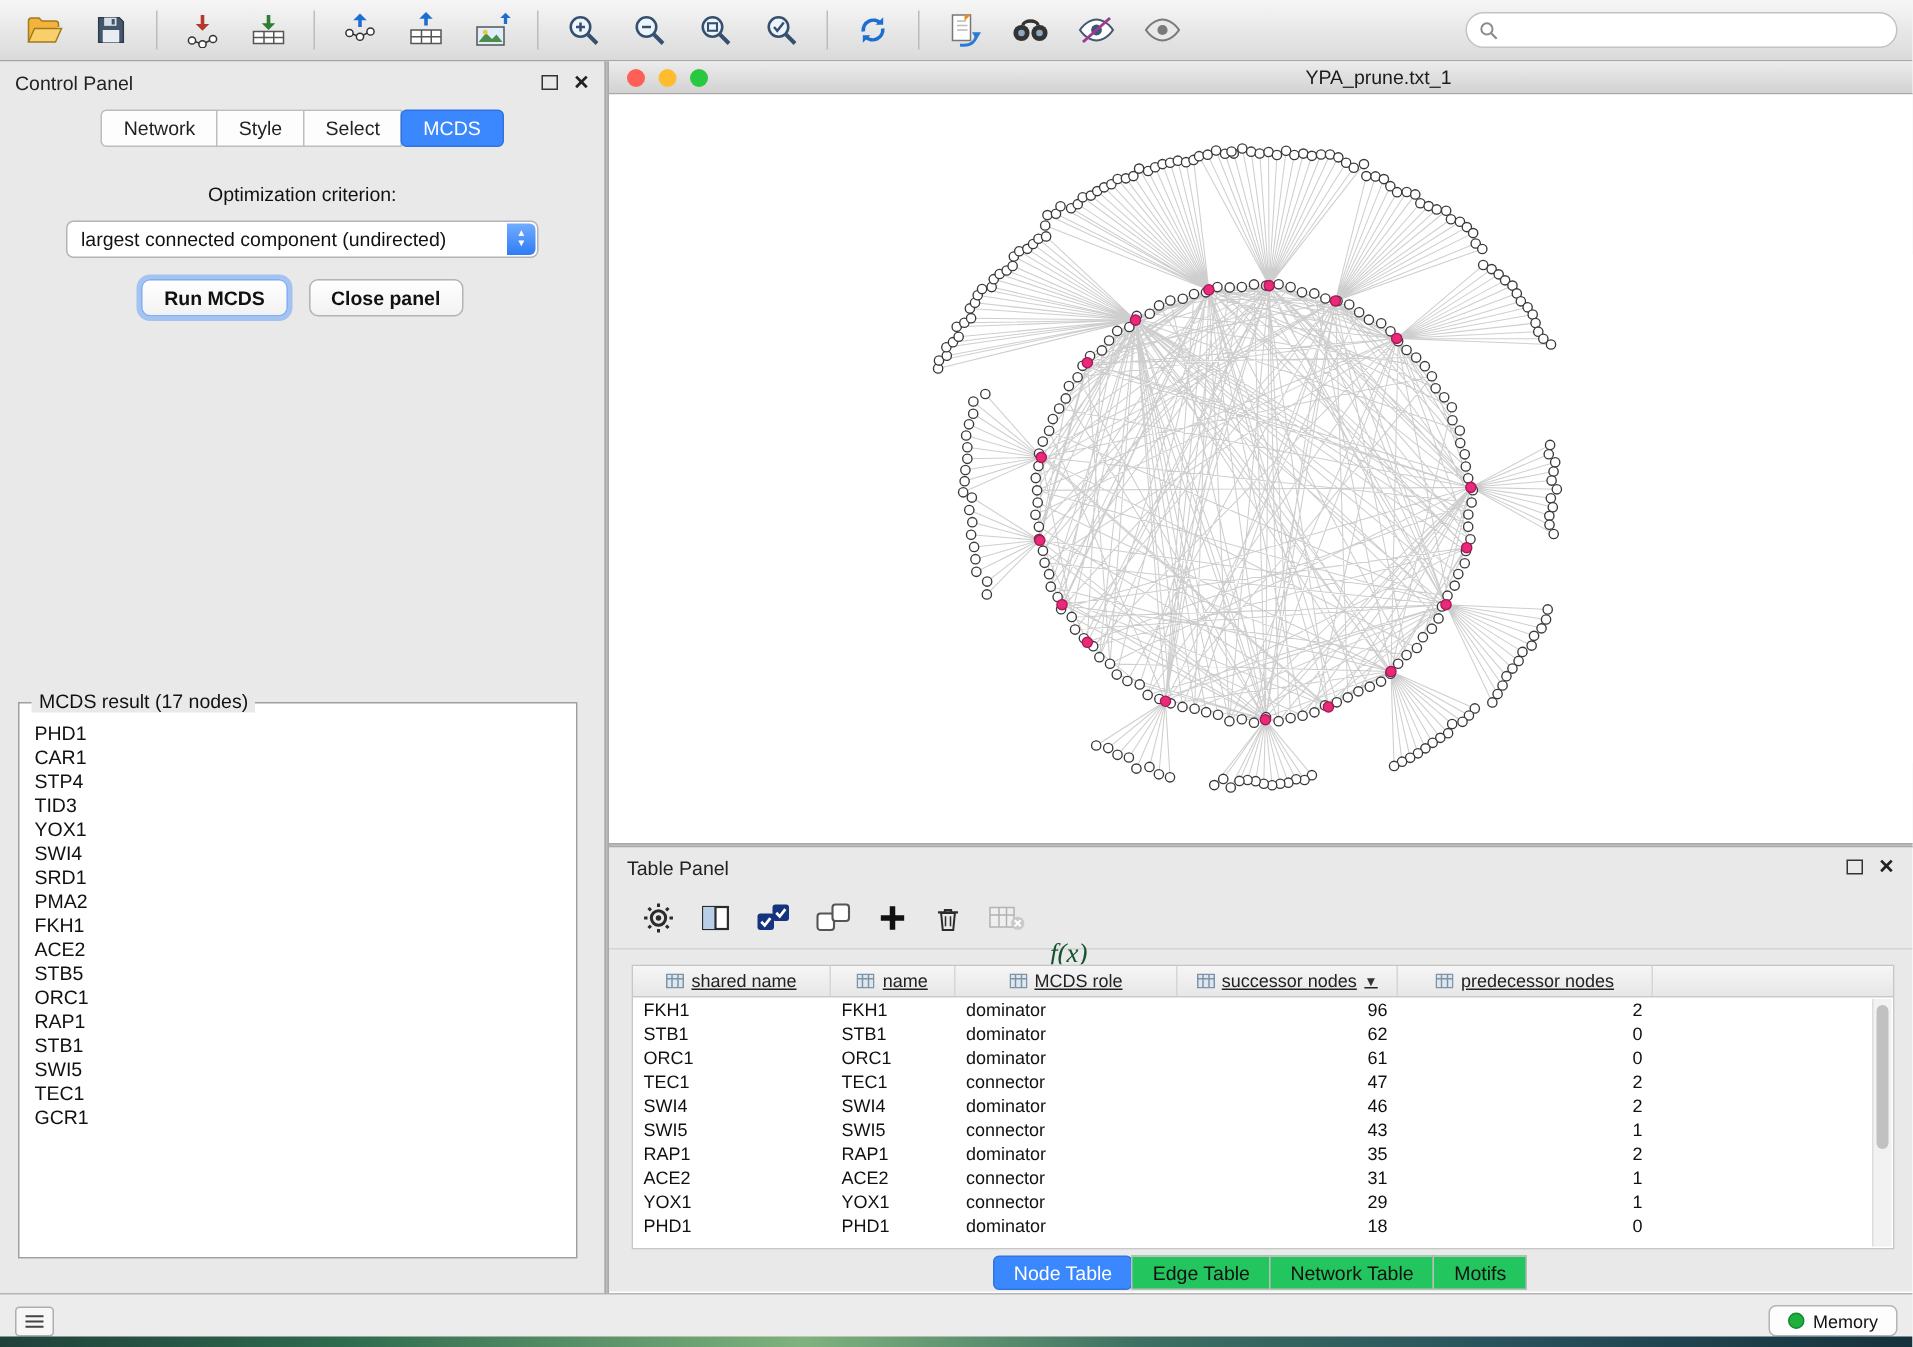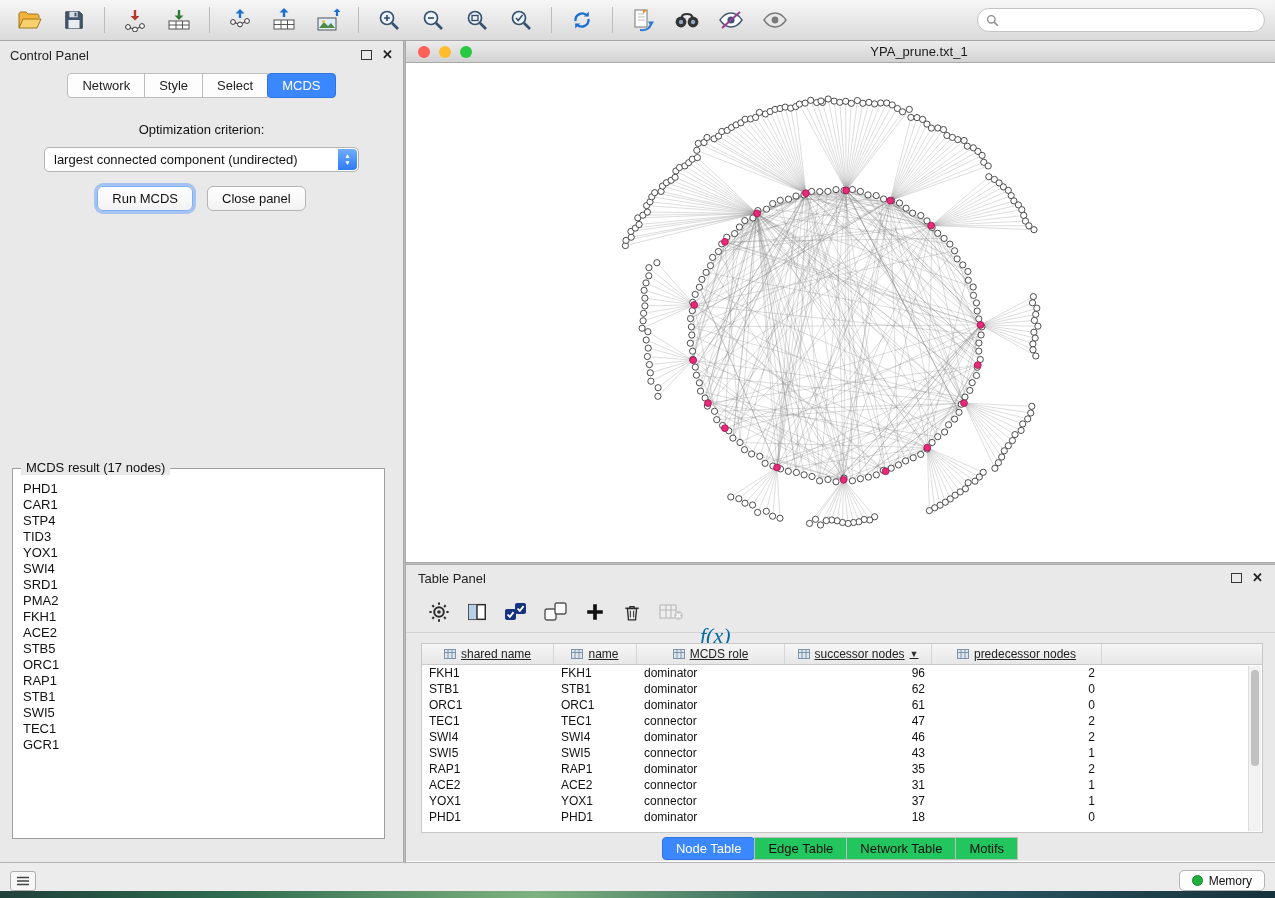--- a/index.html
+++ b/index.html
@@ -27,21 +27,21 @@
   .cp-tabs { display:flex; justify-content:center; gap:0; padding:4px 0 6px 0; }
   .cp-tab { font-size:13px; padding:4px 14px; background:#fdfdfd; border:1px solid #bdbdbd; color:#222; margin-left:-1px; }
   .cp-tab.first { border-radius:4px 0 0 4px; margin-left:0; }
   .cp-tab.active { background:#3b87fd; border-color:#2f74e0; color:#fff; border-radius:4px; }
   .opt-label { text-align:center; font-size:13px; color:#111; margin-top:18px; }
   .dropdown { position:relative; margin:10px 44px 0 44px; height:25px; background:#fff; border:1px solid #b4b4b4;
     border-radius:5px; display:flex; align-items:center; padding-left:9px; font-size:13px; color:#111; }
   .dd-cap { position:absolute; right:1px; top:1px; bottom:1px; width:19px; border-radius:0 4px 4px 0;
     background:linear-gradient(#71acff,#2f7bf6); display:flex; flex-direction:column; align-items:center; justify-content:center; gap:1px; }
   .dd-cap span { color:#fff; font-size:6.5px; line-height:6px; }
-  .cp-buttons { display:flex; justify-content:center; gap:14px; margin-top:14px; }
+  .cp-buttons { display:flex; justify-content:center; gap:14px; margin-top:14px;font-weight:bold; }
   .mac-btn { font-size:13px; padding:4px 14px; background:linear-gradient(#ffffff,#f2f2f2); border:1px solid #b4b4b4; border-radius:6px; color:#111; }
   .mac-btn.focus { border:1px solid #7fb0f5; box-shadow:0 0 0 3px rgba(98,158,248,.5); }
   .group-box { position:absolute; left:12px; right:18px; top:427px; height:371px; border:1px solid #9f9f9f; background:#fff; }
   .group-legend { position:absolute; top:-9px; left:8px; background:#e9e9e9; padding:0 5px; font-size:13px; color:#111; }
   .mcds-list { padding:12px 10px; overflow:hidden; }
   .mcds-item { font-size:13px; line-height:16px; color:#111; }
 
   
   .right-area { position:absolute; left:406px; top:41px; width:1026px; height:821px; background:#fff; }
   .net-titlebar { position:relative; height:22px; background:linear-gradient(#ececec,#d2d2d2); border-bottom:1px solid #a8a8a8;
@@ -50,21 +50,21 @@
   .light { width:12px; height:12px; border-radius:50%; }
   .light.red{ background:#ff5f57; } .light.yellow{ background:#febc2e; } .light.green{ background:#28c840; }
   .net-canvas { position:relative; width:869px; height:499px; background:#fff; }
   .h-divider { height:3px; background:#bdbdbd; border-top:1px solid #a9a9a9; border-bottom:1px solid #a9a9a9; }
 
   
   .table-panel { position:relative; width:869px; height:296px; background:#e9e9e9; }
   .tp-header { height:26px; display:flex; align-items:center; padding:0 12px; font-size:13px; color:#222; }
   .tp-toolbar { height:42px; display:flex; align-items:center; padding-left:22px; gap:16px; border-bottom:1px solid #d4d4d4; }
   .tp-icon { display:flex; align-items:center; justify-content:center; }
-  .fx { font-family:"Liberation Serif", serif; font-style:italic; font-size:22px; color:#0369a1;margin-top:48px; }
+  .fx { font-family:"Liberation Serif", serif; font-style:italic; font-size:18px; color:#14532d;margin-top:48px; }
   .table-wrap { position:absolute; left:15px; top:78px; width:842px; height:190px; background:#fff; border:1px solid #c7c7c7; overflow:hidden; }
   .thead { display:flex; height:21px; background:linear-gradient(#f6f6f6,#e7e7e7); border-bottom:1px solid #c9c9c9; font-size:12px; color:#222;text-decoration:underline; }
   .th { display:flex; align-items:center; justify-content:center; gap:5px; border-right:1px solid #d6d6d6; position:relative; }
   .th .sort-arrow { font-size:9px; color:#333; }
   .c0{width:132px;} .c1{width:83px;} .c2{width:148px;} .c3{width:147px;} .c4{width:170px;}
   .trow { display:flex; height:16px; font-size:12px; color:#111; }
   .tcell { padding:1px 7px 0 7px; overflow:hidden; white-space:nowrap; }
   .tcell.c0,.tcell.c1,.tcell.c2 { text-align:left; }
   .tcell.c3,.tcell.c4 { text-align:right; }
   .vscroll { position:absolute; right:1px; top:22px; bottom:1px; width:13px; background:#f2f2f2; border-left:1px solid #ddd; }
@@ -761,21 +761,21 @@
               <div class="tcell c0">ACE2</div>
               <div class="tcell c1">ACE2</div>
               <div class="tcell c2">connector</div>
               <div class="tcell c3">31</div>
               <div class="tcell c4">1</div>
             </div>
             <div class="trow">
               <div class="tcell c0">YOX1</div>
               <div class="tcell c1">YOX1</div>
               <div class="tcell c2">connector</div>
-              <div class="tcell c3">37</div>
+              <div class="tcell c3">29</div>
               <div class="tcell c4">1</div>
             </div>
             <div class="trow">
               <div class="tcell c0">PHD1</div>
               <div class="tcell c1">PHD1</div>
               <div class="tcell c2">dominator</div>
               <div class="tcell c3">18</div>
               <div class="tcell c4">0</div>
             </div>
           </div>

